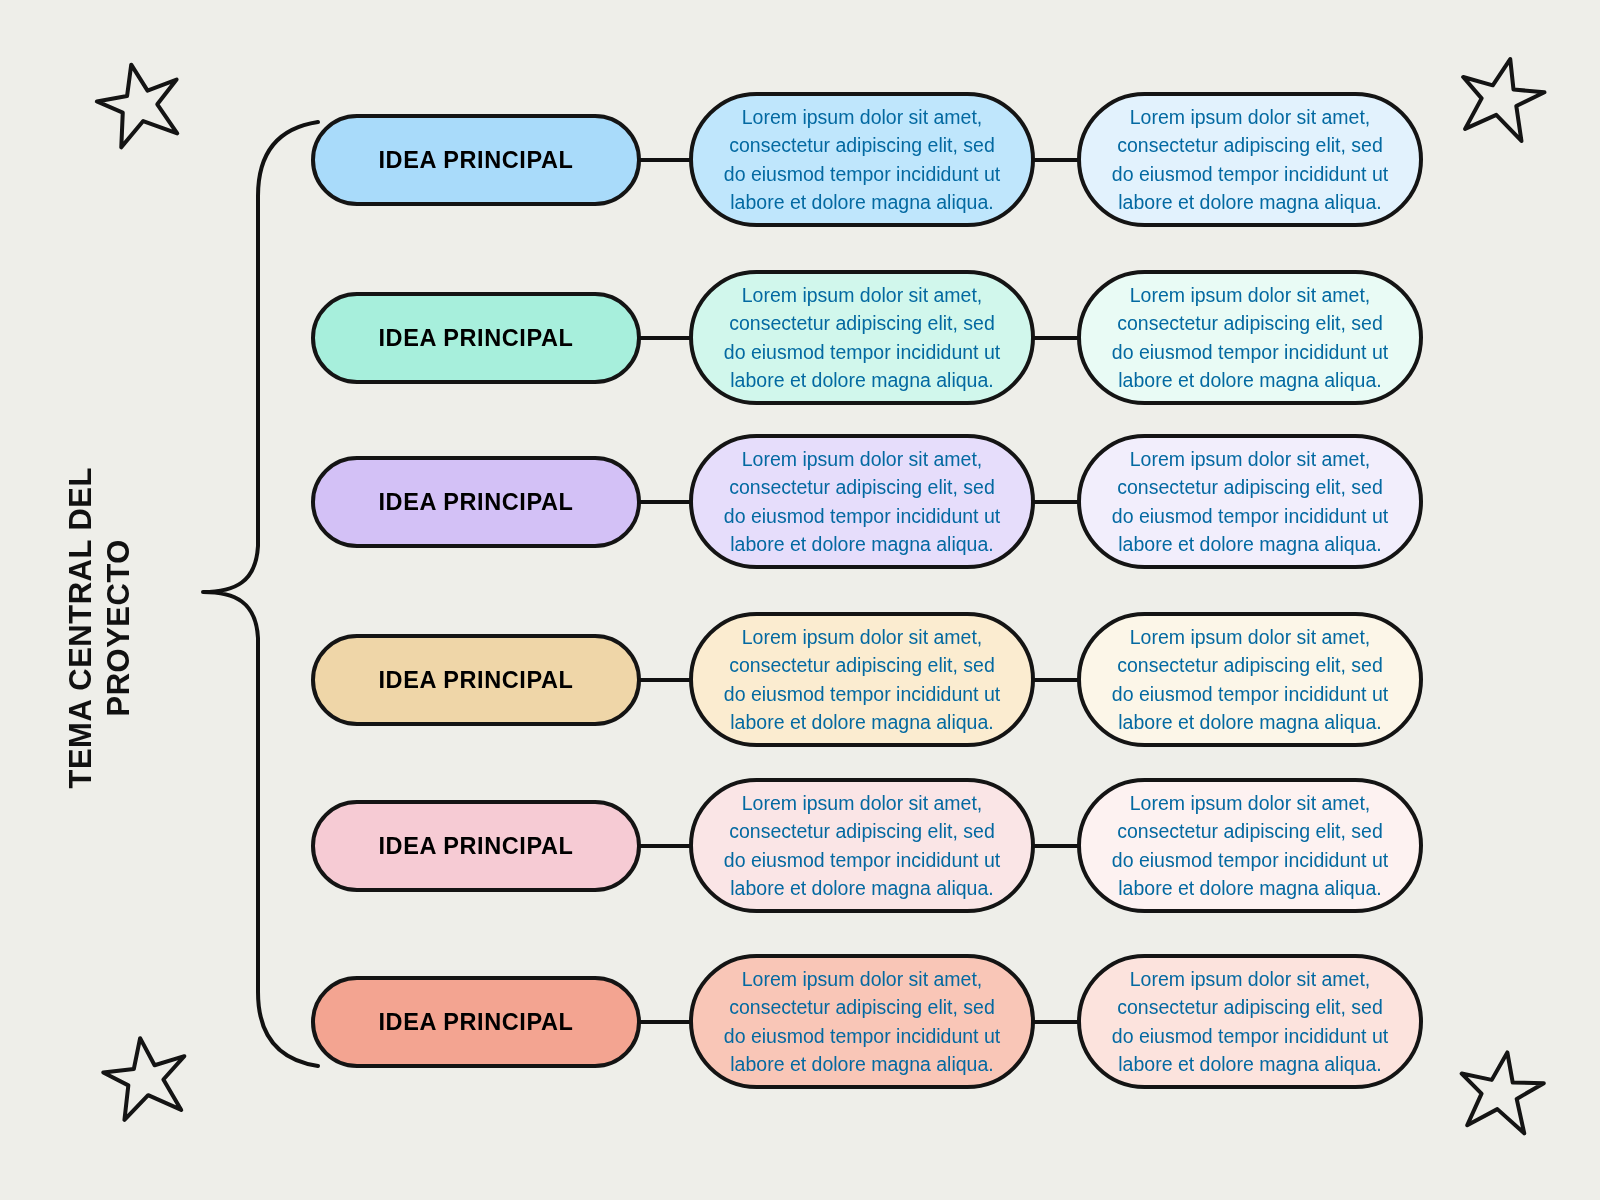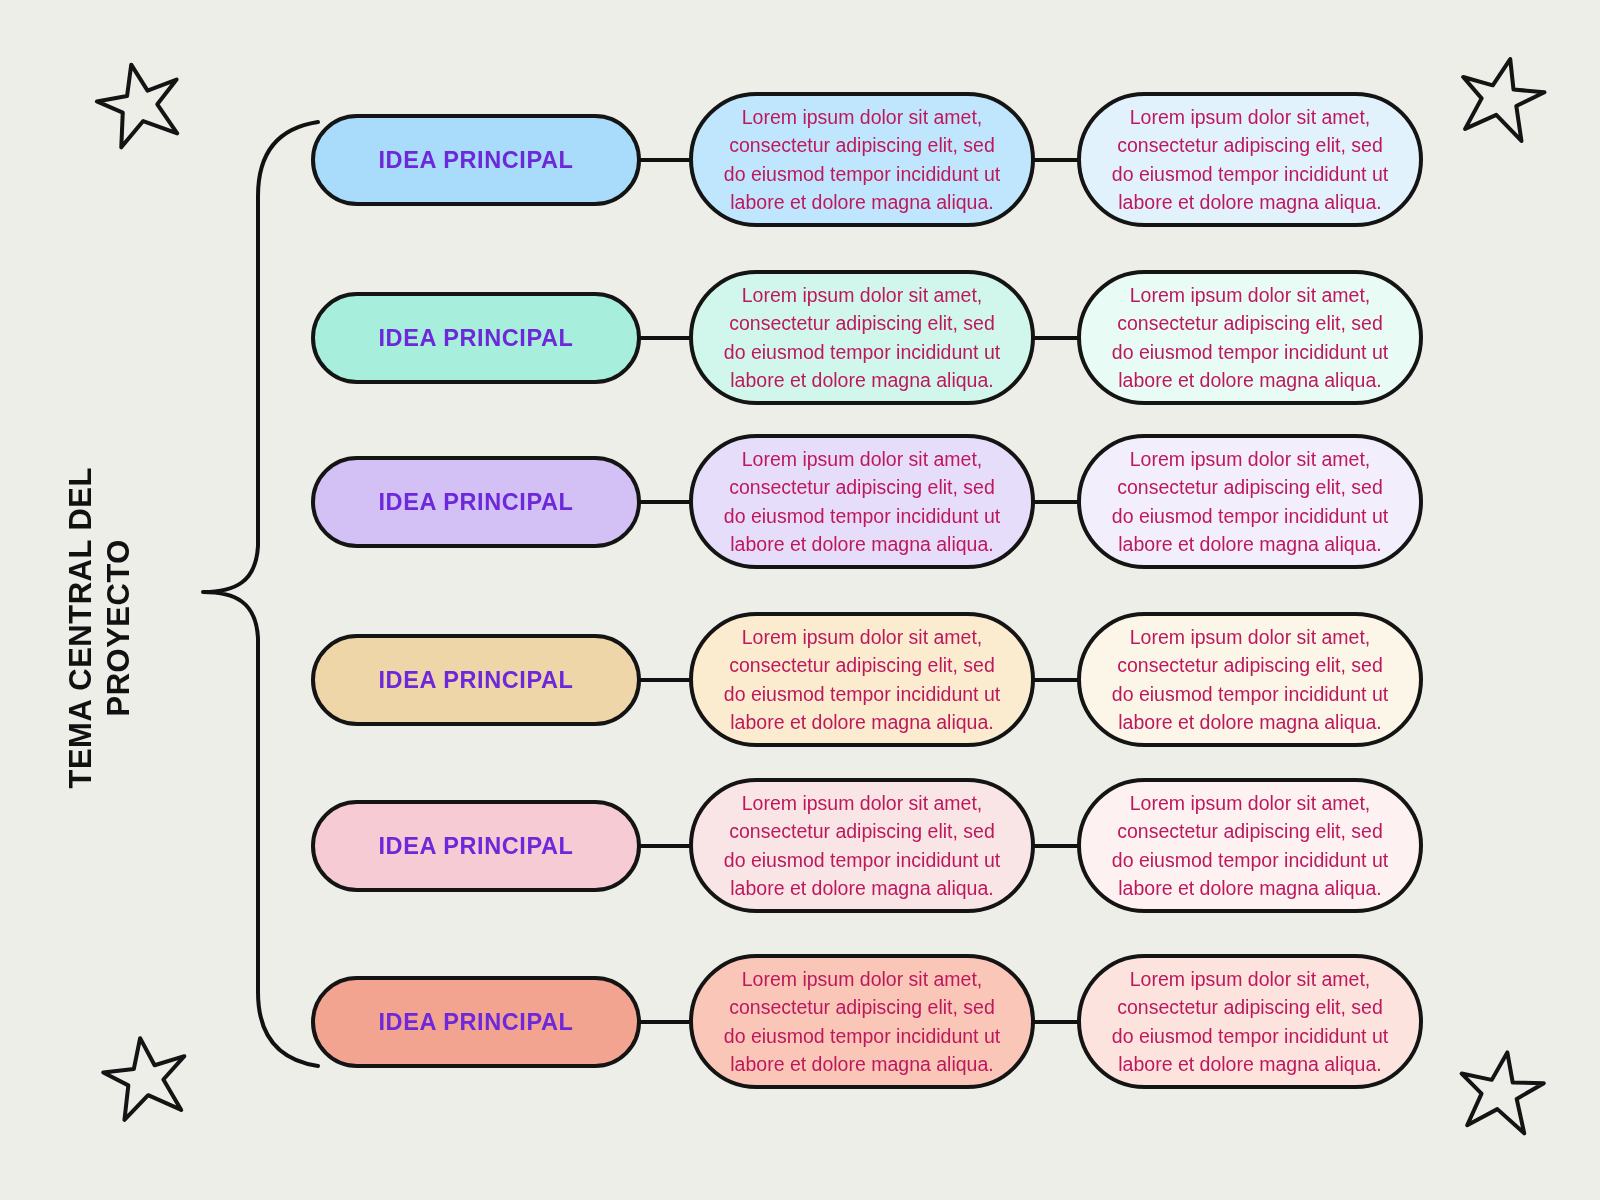--- a/index.html
+++ b/index.html
@@ -63,31 +63,31 @@
 
   .pill-main{
     left:311px;
     width:330px;
     height:92px;
     top:44px;
     border-radius:46px;
     font-size:23.5px;
     font-weight:bold;
     letter-spacing:0.6px;
-    color:#6d28d9;
+    color:#000000;
   }
 
   .pill-desc{
     width:346px;
     height:135px;
     top:22px;
     border-radius:68px;
     font-size:19.5px;
     line-height:1.44;
-    color:#be185d;
+    color:#0369a1;
     padding:0 26px;
   }
   .pill-desc.col2{left:689px;}
   .pill-desc.col3{left:1077px;}
   .pill-desc .inner{width:100%;}
 
   .conn-1{left:637px;width:56px;top:88px;}
   .conn-2{left:1031px;width:50px;top:88px;}
 </style>
 </head>

